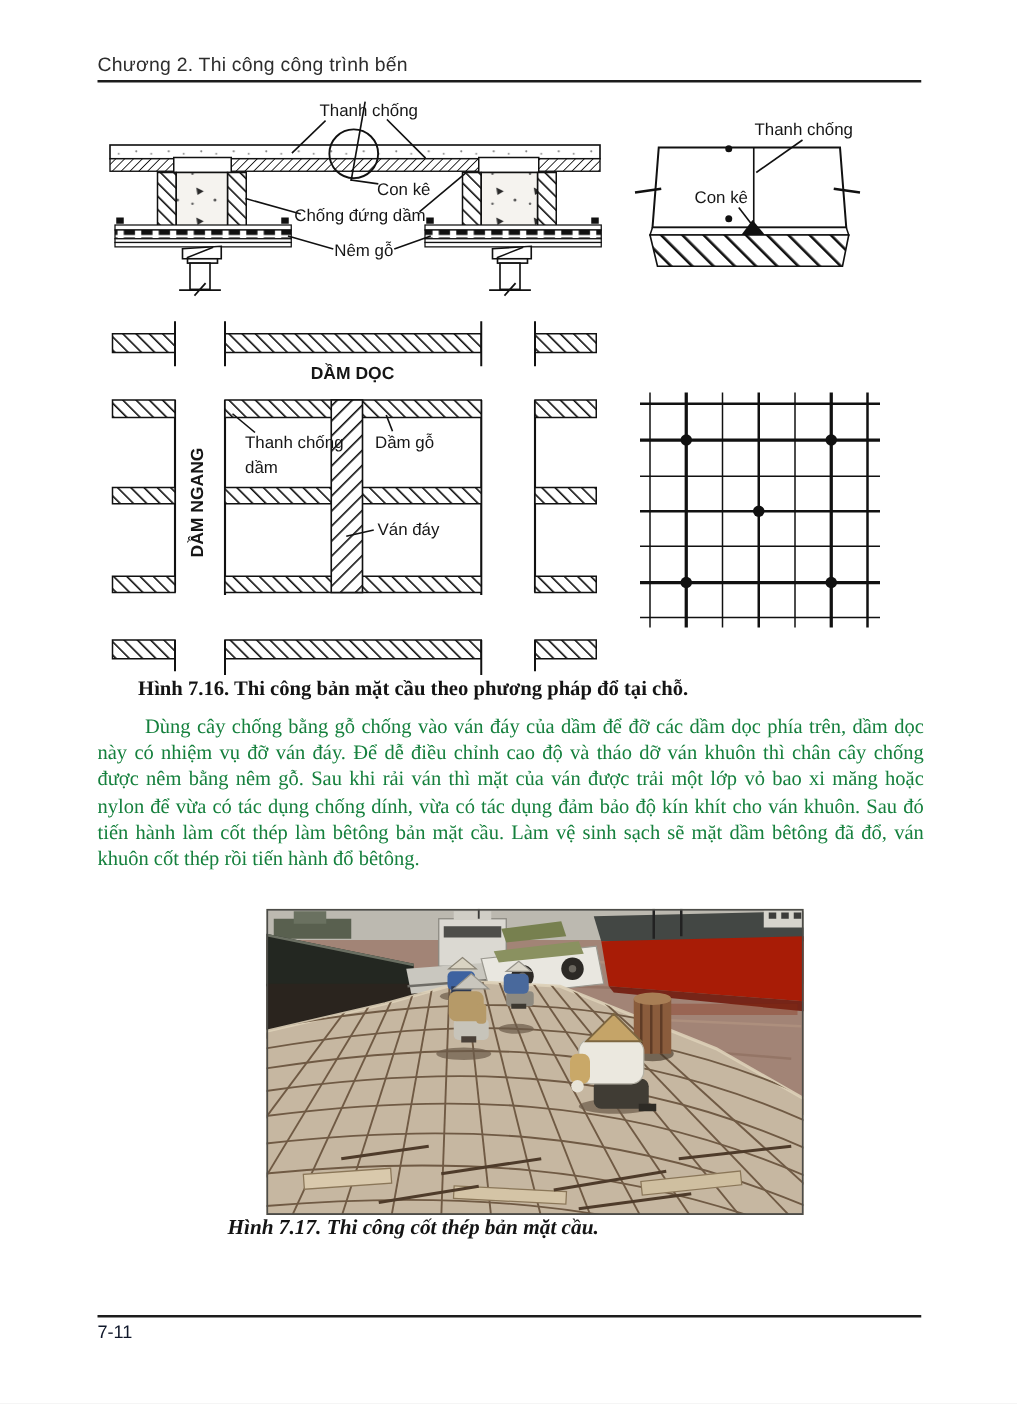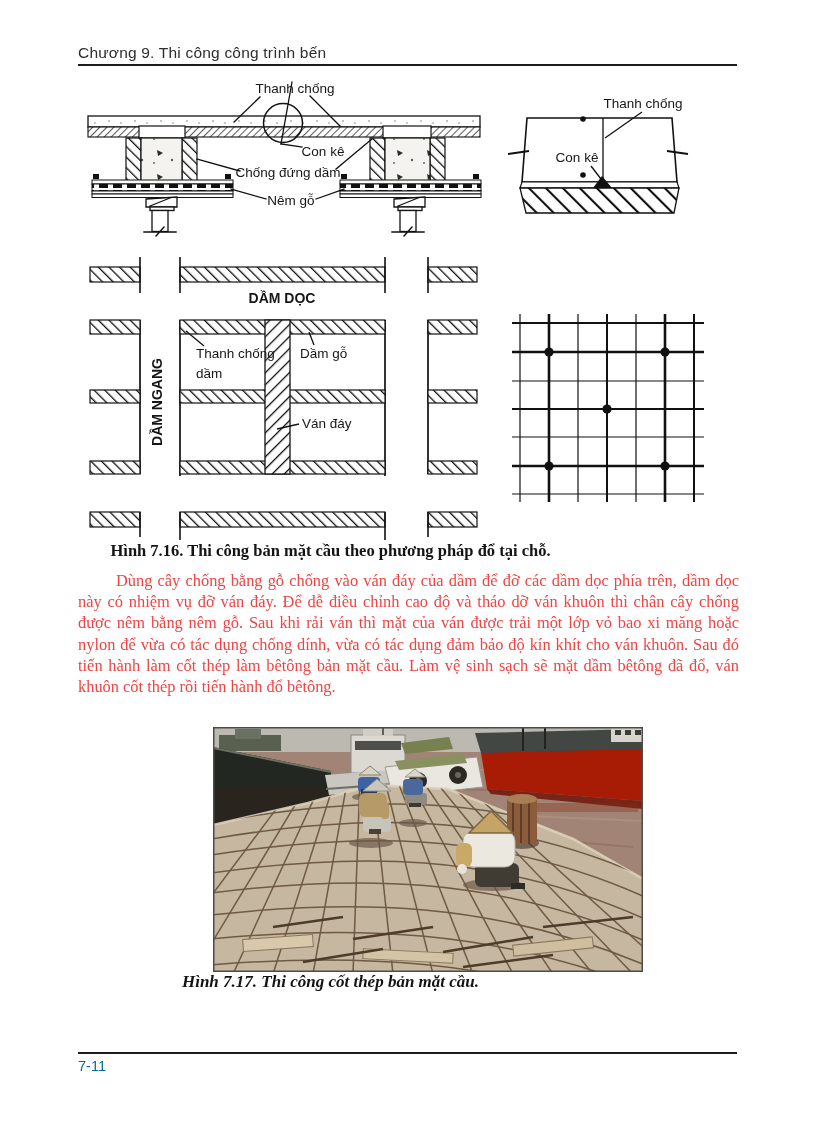--- a/index.html
+++ b/index.html
@@ -15,46 +15,46 @@
   .hdr{
     position:absolute;left:78px;top:44px;width:660px;
     font-family:"Liberation Sans", sans-serif;
     font-size:15.5px;color:#2d2d2d;letter-spacing:.2px;
   }
   .hdr-rule{position:absolute;left:78px;top:64px;width:659px;height:0;border-top:2px solid #1c1c1c;}
   .ftr-rule{position:absolute;left:78px;top:1052px;width:659px;height:0;border-top:2.5px solid #1c1c1c;}
   .ftr{
     position:absolute;left:78px;top:1058px;
     font-family:"Liberation Sans", sans-serif;
-    font-size:14.5px;color:#0369a1;
+    font-size:14.5px;color:#0f172a;
   }
   .fig-svg{position:absolute;left:0;top:0;}
   .cap{
     position:absolute;left:0;width:661px;text-align:center;
     font-weight:bold;font-size:16.5px;color:#141414;
   }
   .cap-716{top:541px;}
   .cap-717{top:972px;font-size:17px;font-style:italic;}
   .body-par{
     position:absolute;left:78px;top:570px;width:661px;
     font-size:16.4px;line-height:21.2px;
-    text-align:justify;text-indent:38px;color:#ef4444;
+    text-align:justify;text-indent:38px;color:#15803d;
     margin:0;
   }
   .photo-svg{position:absolute;left:213px;top:727px;}
   svg text{fill:#161616;}
   .dlab{font-family:"Liberation Sans", sans-serif;font-size:13.5px;}
   .dlab-b{font-family:"Liberation Sans", sans-serif;font-size:14px;font-weight:bold;}
 </style>
 </head>
 <body>
 
 <div class="page">
 
-  <div class="hdr">Chương 9. Thi công công trình bến</div>
+  <div class="hdr">Chương 2. Thi công công trình bến</div>
   <div class="hdr-rule"></div>
 
   <svg class="fig-svg" width="816" height="560" viewBox="0 0 816 560">
     <defs>
       <pattern id="hatchF" width="5" height="5" patternUnits="userSpaceOnUse" patternTransform="rotate(45)">
         <rect width="5" height="5" fill="#ffffff"></rect>
           <line x1="0" y1="0" x2="0" y2="5" stroke="#111" stroke-width="1.4"></line>
       </pattern>
       <pattern id="hatchBar" width="7.5" height="7.5" patternUnits="userSpaceOnUse" patternTransform="rotate(-45)">
         <rect width="7.5" height="7.5" fill="#ffffff"></rect>

